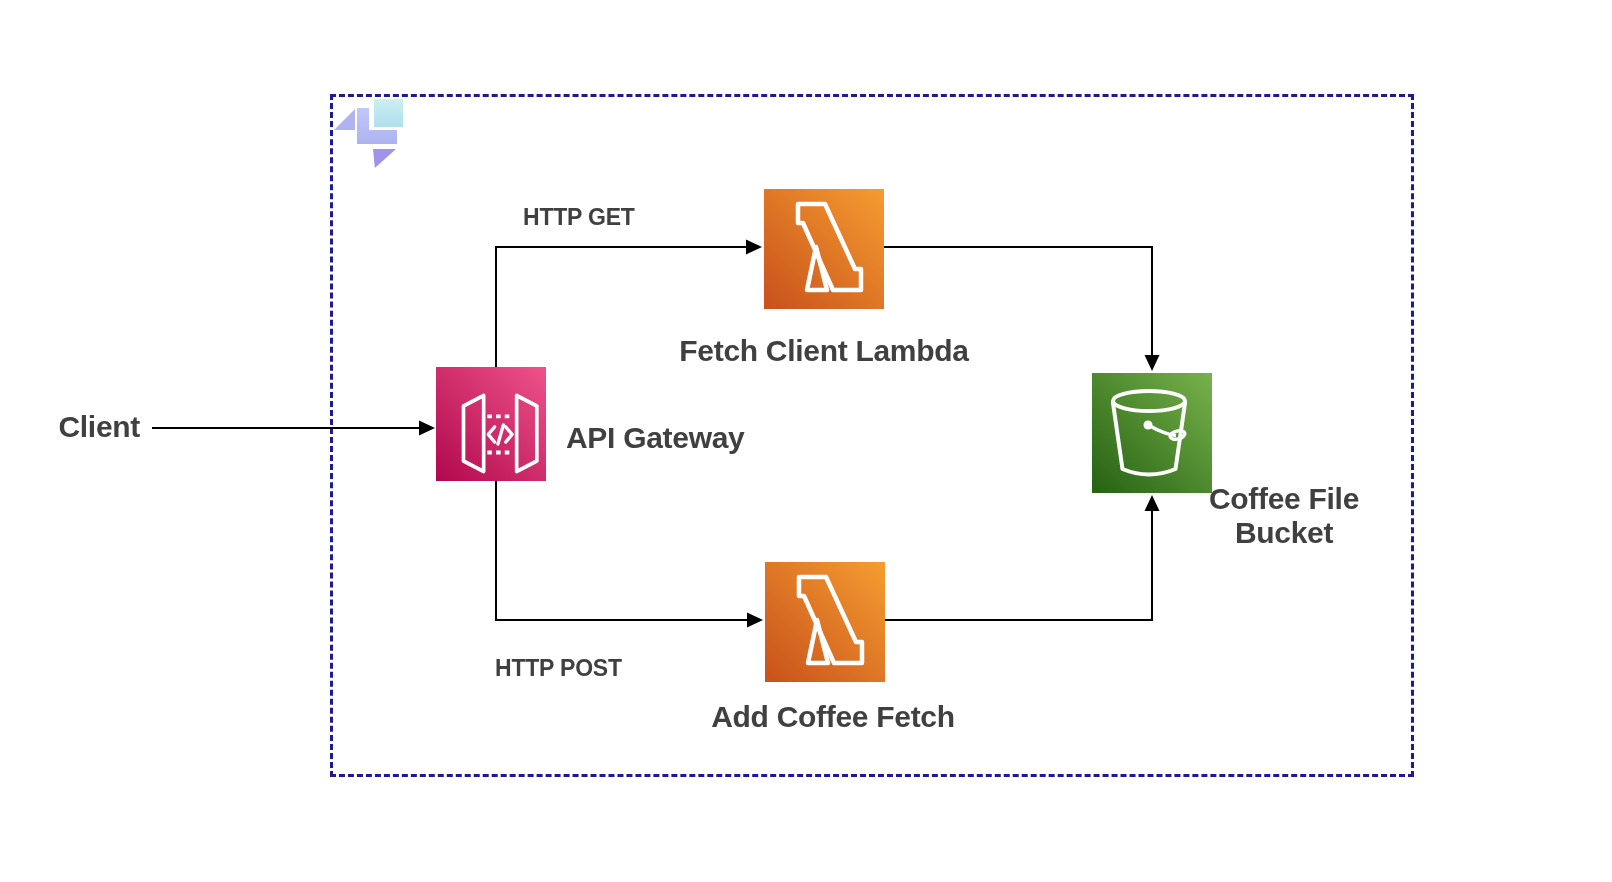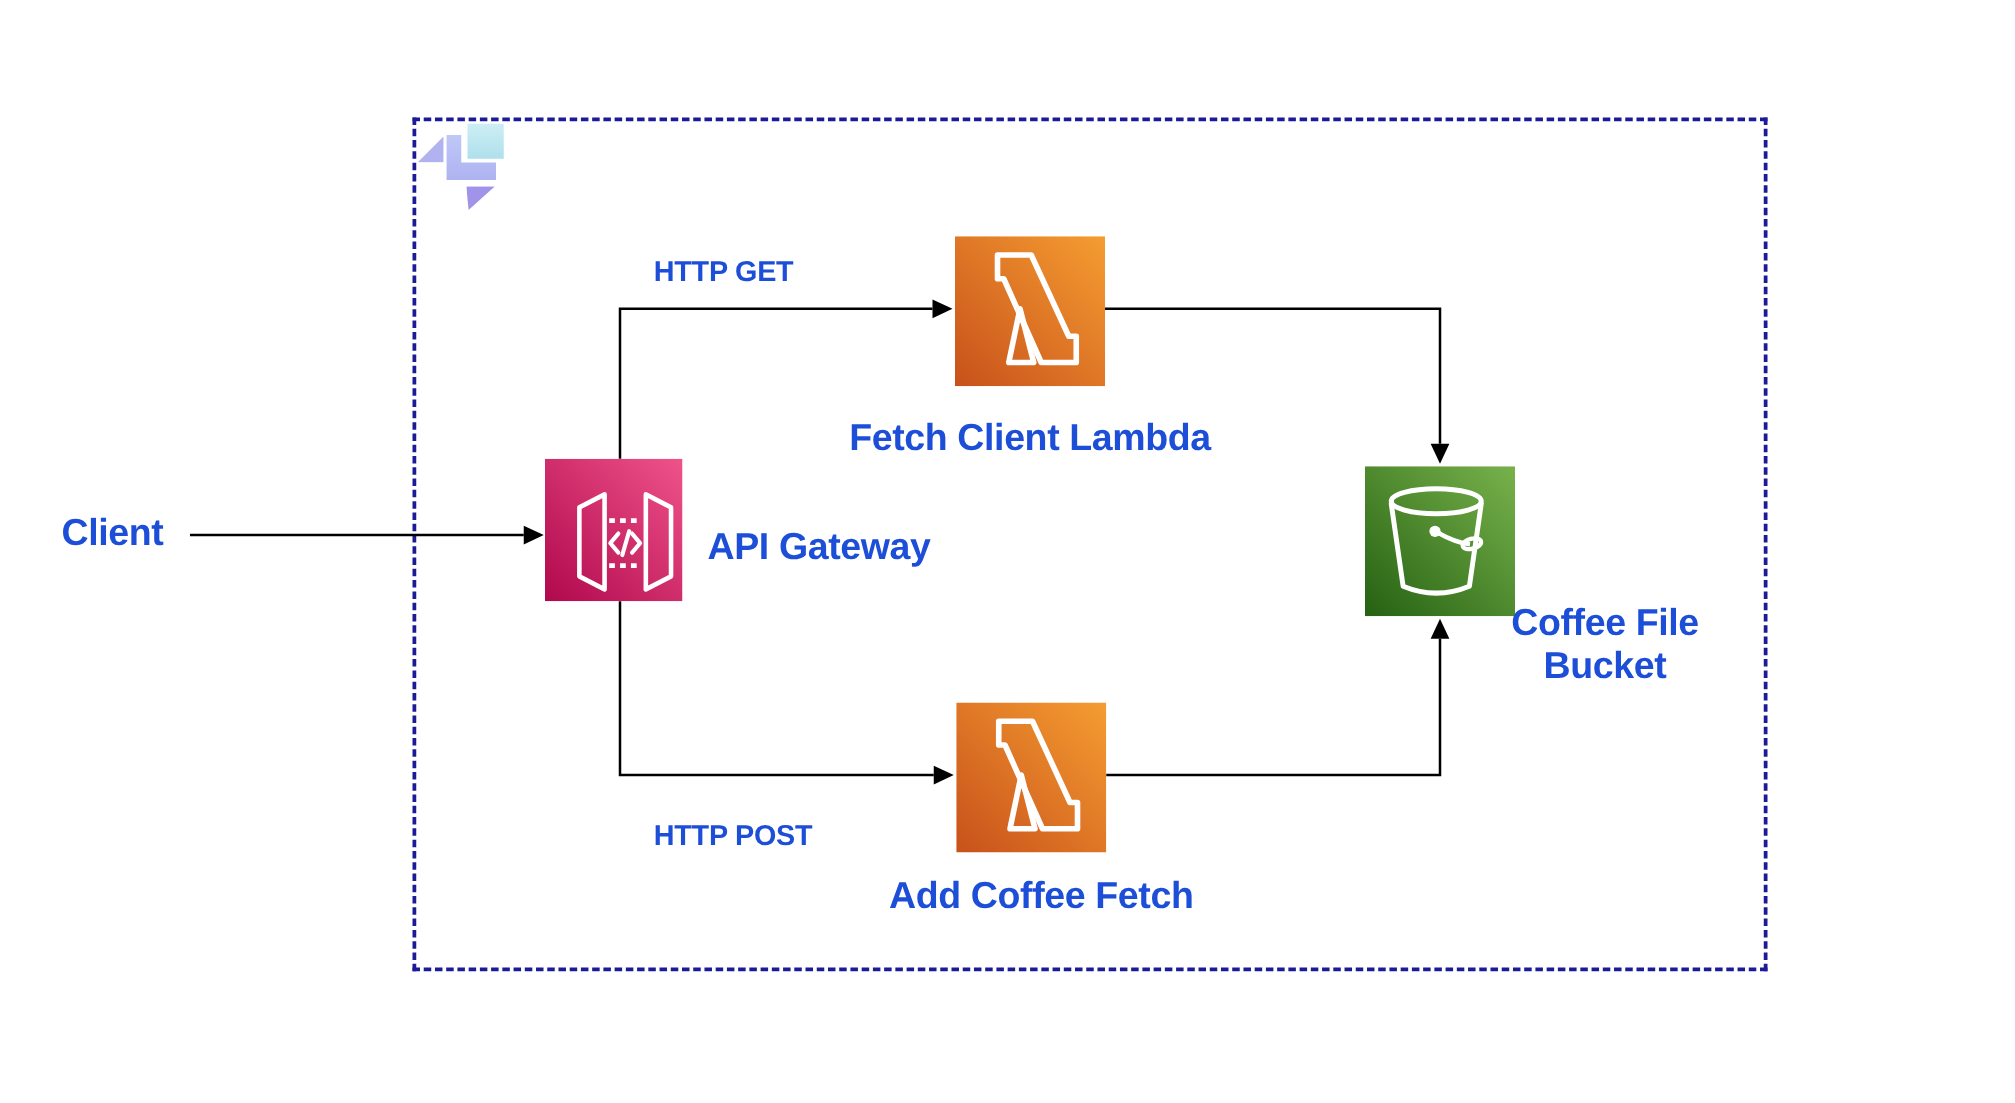--- a/index.html
+++ b/index.html
@@ -21,32 +21,32 @@
   .logo-tri2{position:absolute;left:43px;top:54px;width:23px;height:19px;background:#a293ea;
     clip-path:polygon(0 0,100% 0,8% 100%);}
   
   svg.edges{position:absolute;left:0;top:0;width:1612px;height:882px;}
   svg.edges path{stroke:#000;stroke-width:2;fill:none;}
   svg.edges polygon{fill:#000;stroke:none;}
   
   .node-icon{position:absolute;}
   .node-icon svg{display:block;width:100%;height:100%;}
   .icon-stroke{stroke:#fff;fill:none;stroke-linejoin:round;}
-  .lbl{position:absolute;font-weight:700;color:#1d4ed8;white-space:nowrap;}
+  .lbl{position:absolute;font-weight:700;color:#404040;white-space:nowrap;}
   .lbl-main{font-size:30px;line-height:34px;letter-spacing:-0.3px;text-align:center;}
   .lbl-edge{font-size:23px;line-height:26px;letter-spacing:-0.2px;}
   .lbl-center{text-align:center;}
   .lbl-wrap{white-space:normal;}
-  .client-lbl{left:40px;top:410px;width:100px;text-align:center;}
+  .client-lbl{left:40px;top:410px;width:100px;text-align:right;}
   .apigw-lbl{left:566px;top:421px;}
   .fetch-lbl{left:664px;top:334px;width:320px;}
   .add-lbl{left:673px;top:700px;width:320px;}
   .bucket-lbl{left:1169px;top:482px;width:230px;text-align:center;}
   .get-lbl{left:523px;top:204px;}
-  .post-lbl{left:523px;top:655px;}
+  .post-lbl{left:495px;top:655px;}
 </style>
 </head>
 <body>
 
 <div class="canvas">
 
   <div class="boundary"></div>
 
   <div class="logo">
     <div class="logo-tri1"></div>

